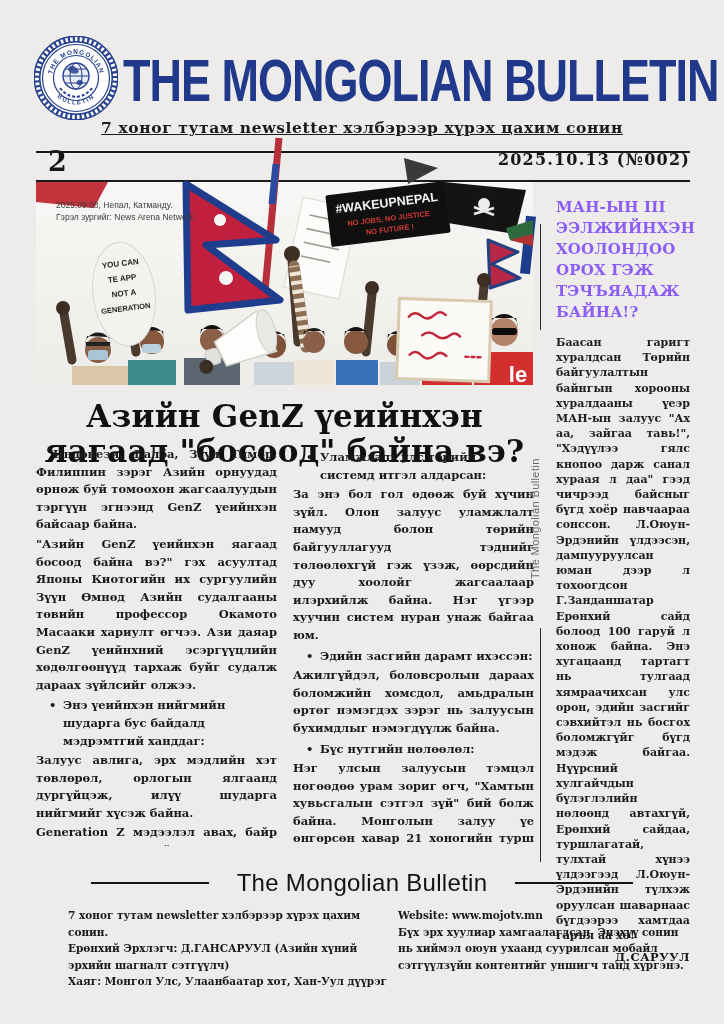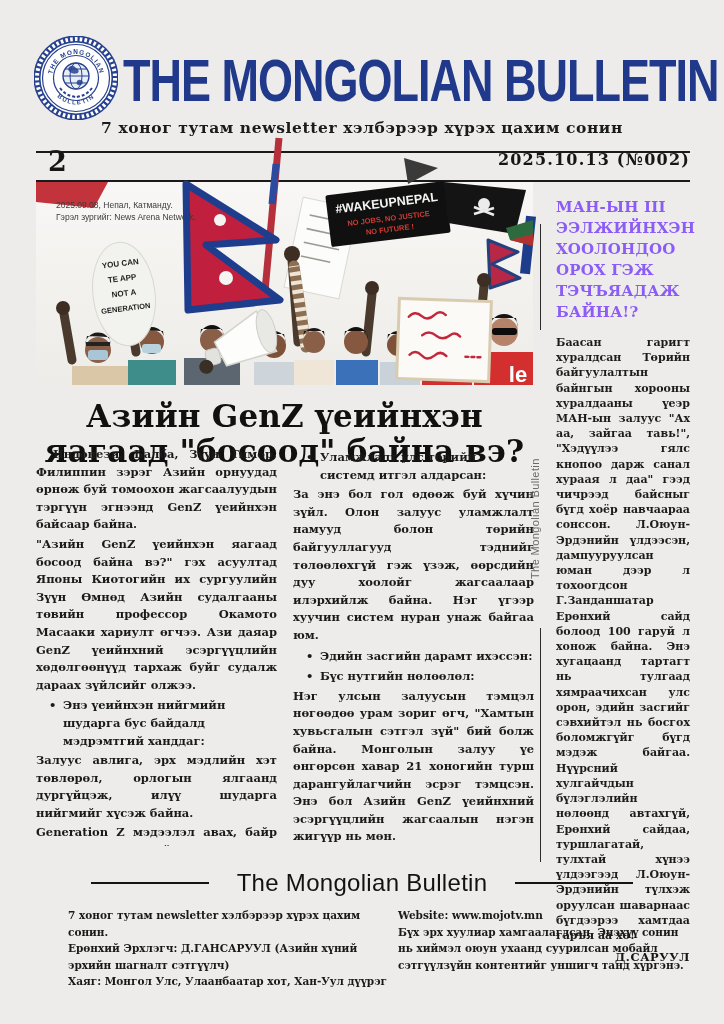--- a/index.html
+++ b/index.html
@@ -6,21 +6,21 @@
   .page{position:relative;width:724px;height:1024px;margin:0 auto;background:#edeceb;
         font-family:"DejaVu Serif",serif;color:#161616;overflow:hidden;}
   .abs{position:absolute;}
 
   
   .logo{left:34px;top:36px;width:84px;height:84px;}
   .mast-title{left:123px;top:47px;font-family:"Liberation Sans",sans-serif;font-weight:700;
               font-size:45px;letter-spacing:-1px;color:#20398b;white-space:nowrap;
               transform:scaleY(1.32);transform-origin:top left;}
   .mast-sub{left:0;top:118px;width:724px;text-align:center;font-weight:700;font-size:15.5px;
-            letter-spacing:.6px;color:#1b1b1b;}
+            letter-spacing:.6px;color:#1b1b1b;text-decoration:underline;}
   .rule{left:36px;width:654px;border-top:2px solid #1a1a1a;height:0;}
   .rule1{top:151px;} .rule2{top:180px;}
   .pagenum{left:48px;top:146px;font-size:27px;font-weight:700;}
   .issue{right:34px;top:150px;font-size:16px;font-weight:700;letter-spacing:1.2px;}
 
   
   .photo{left:36px;top:182px;width:497px;height:203px;}
   .photo svg{overflow:visible;display:block;}
   .caption{left:56px;top:200px;width:200px;font-family:"Liberation Sans",sans-serif;
            font-size:8.5px;line-height:1.4;color:#3c3c3c;}
@@ -245,20 +245,21 @@
     <p class="indent">Индонези, Балба, Зүүн Тимор, Филиппин зэрэг Азийн орнуудад өрнөж буй томоохон жагсаалуудын тэргүүн эгнээнд GenZ үеийнхэн байсаар байна.</p>
     <p>"Азийн GenZ үеийнхэн яагаад босоод байна вэ?" гэх асуултад Японы Киотогийн их сургуулийн Зүүн Өмнөд Азийн судалгааны төвийн профессор Окамото Масааки хариулт өгчээ. Ази даяар GenZ үеийнхний эсэргүүцлийн хөдөлгөөнүүд тархаж буйг судалж дараах зүйлсийг олжээ.</p>
     <p class="bullet">Энэ үеийнхэн нийгмийн шударга бус байдалд мэдрэмтгий ханддаг:</p>
     <p>Залуус авлига, эрх мэдлийн хэт төвлөрөл, орлогын ялгаанд дургүйцэж, илүү шударга нийгмийг хүсэж байна.</p>
     <p>Generation Z мэдээлэл авах, байр сууриа илэрхийлэх, зохион байгуулахад нийгмийн сүлжээг хүчтэй ашигладаг. Тиймээс хөдөлгөөнүүд богино хугацаанд олон улсад түгэх боломжтой болсон.</p>
   </div>
   <div class="abs col col2">
     <p class="bullet">Уламжлалт улс төрийн системд итгэл алдарсан:</p>
     <p>За энэ бол гол өдөөж буй хүчин зүйл. Олон залуус уламжлалт намууд болон төрийн байгууллагууд тэднийг төлөөлөхгүй гэж үзэж, өөрсдийн дуу хоолойг жагсаалаар илэрхийлж байна. Нэг үгээр хуучин систем нуран унаж байгаа юм.</p>
     <p class="bullet">Эдийн засгийн дарамт ихэссэн:</p>
+    <p>Ажилгүйдэл, боловсролын дараах боломжийн хомсдол, амьдралын өртөг нэмэгдэх зэрэг нь залуусын бухимдлыг нэмэгдүүлж байна.</p>
     <p class="bullet">Бүс нутгийн нөлөөлөл:</p>
     <p>Нэг улсын залуусын тэмцэл нөгөөдөө урам зориг өгч, "Хамтын хувьсгалын сэтгэл зүй" бий болж байна. Монголын залуу үе өнгөрсөн хавар 21 хоногийн турш дарангуйлагчийн эсрэг тэмцсэн. Энэ бол Азийн GenZ үеийнхний эсэргүүцлийн жагсаалын нэгэн жигүүр нь мөн.</p>
   </div>
 
   <div class="abs vline vline1"></div>
   <div class="abs vlabel">The Mongolian Bulletin</div>
   <div class="abs vline vline2"></div>
 
   <div class="abs sidebar">
     <div class="sb-headline">МАН-ЫН III ЭЭЛЖИЙНХЭН ХООЛОНДОО ОРОХ ГЭЖ ТЭЧЪЯАДАЖ БАЙНА!?</div>

